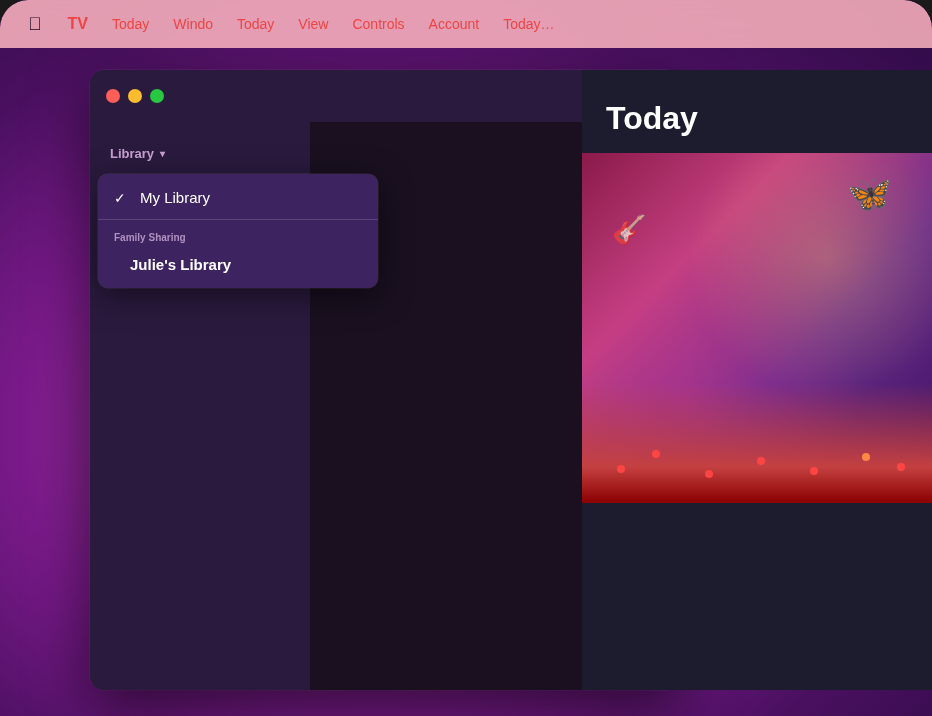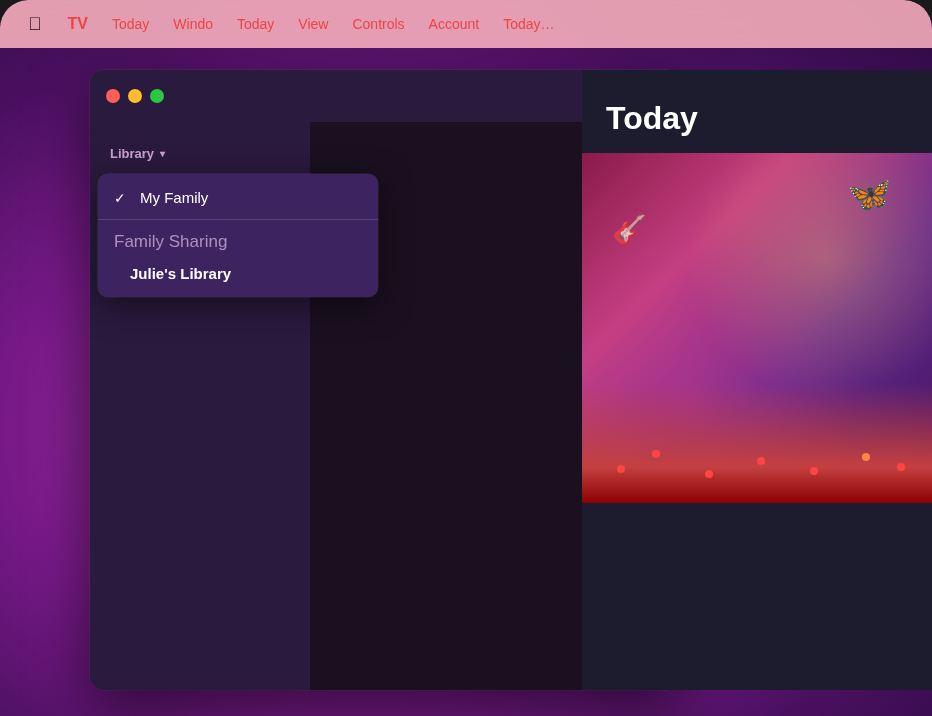--- a/index.html
+++ b/index.html
@@ -166,23 +166,23 @@
     }
 
     .dropdown-divider {
       height: 1px;
       background: rgba(255,255,255,0.15);
       margin: 4px 0;
     }
 
     .dropdown-section-label {
       padding: 8px 16px 4px 16px;
-      font-size: 17px;
+      font-size: 10px;
       color: #b090c0;
-      font-weight: 400;
+      font-weight: 700;
     }
 
     .dropdown-item.sub-item {
       padding-left: 32px;
       text-align: right;
     }
 
     
     .search-bar {
       margin: 8px 16px;
@@ -321,21 +321,21 @@
       <div class="sidebar">
 
         <div class="sidebar-section-header" style="position: relative;">
           <span>Library</span>
           <span class="chevron">▾</span>
 
           <div class="dropdown-menu">
 
             <div class="dropdown-item checked">
               <span class="checkmark">✓</span>
-              <span>My Family</span>
+              <span>My Library</span>
             </div>
 
             <div class="dropdown-divider"></div>
 
             <div class="dropdown-section-label">Family Sharing</div>
 
             <div class="dropdown-item sub-item">
               <span>Julie's Library</span>
             </div>
 

